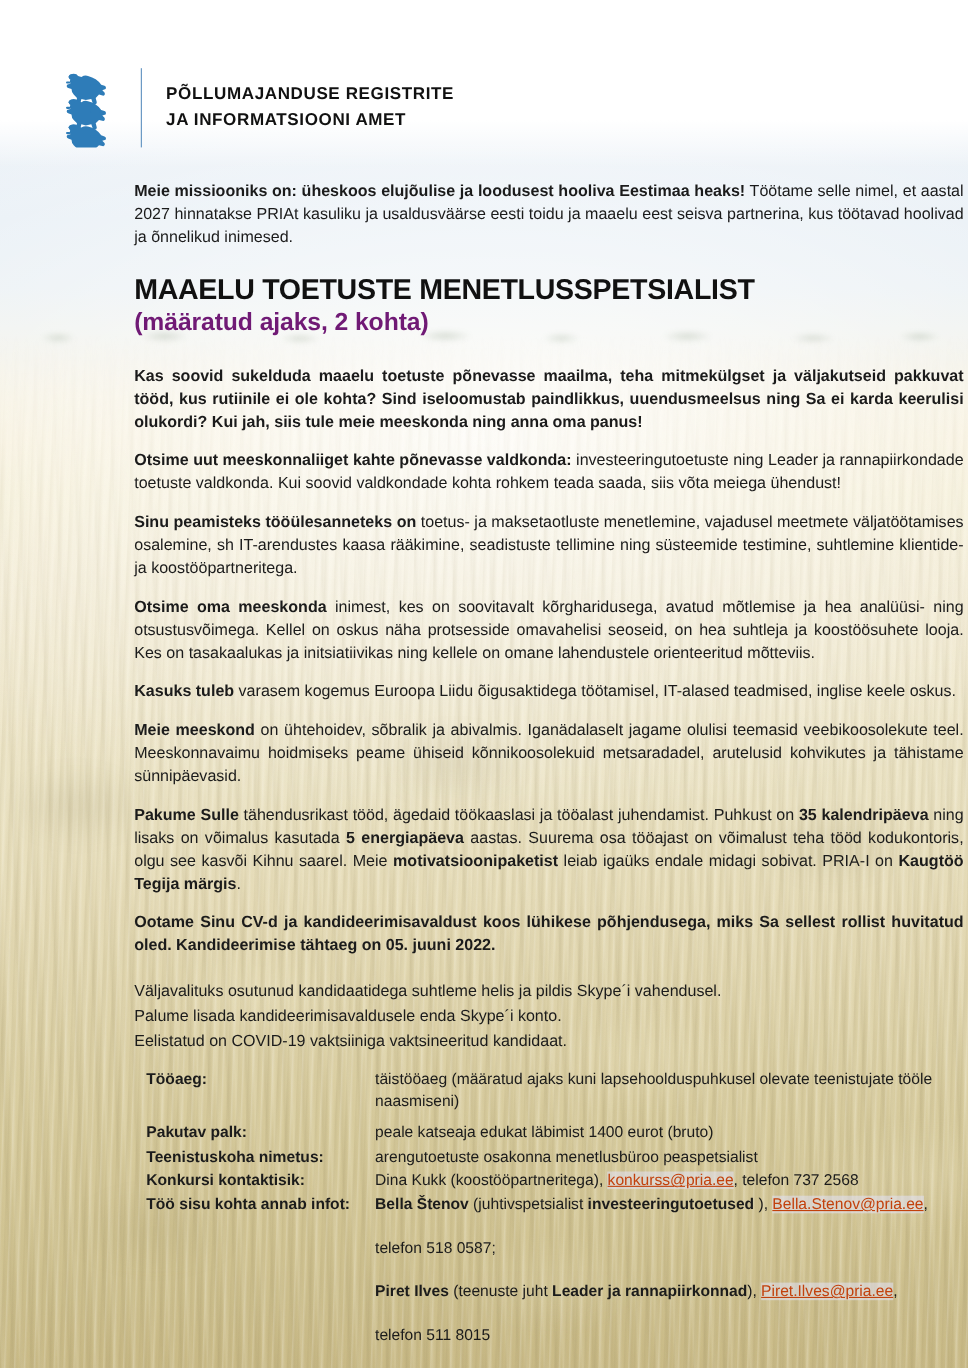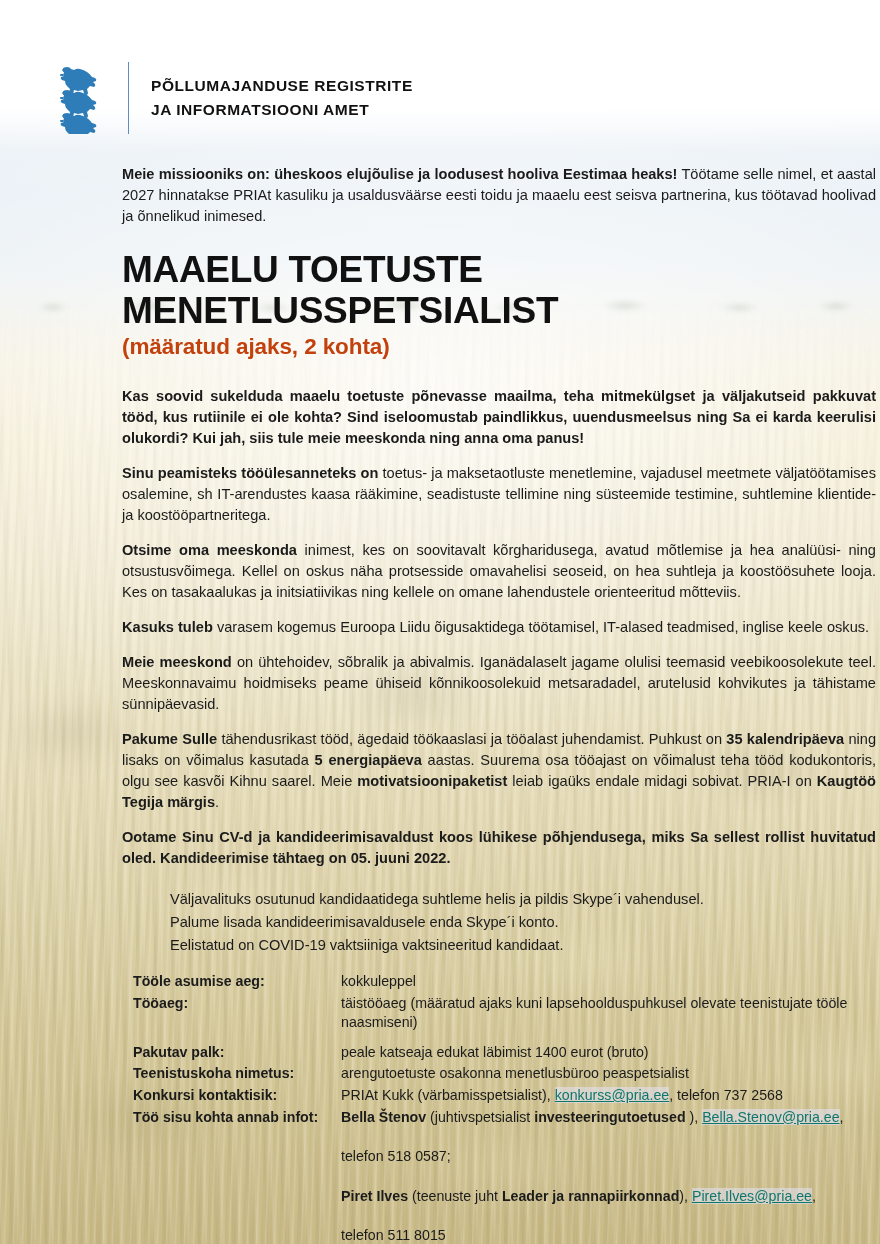--- a/index.html
+++ b/index.html
@@ -151,38 +151,38 @@
     margin: 0 0 14px 0;
     font-size: 14.6px;
     line-height: 1.44;
     text-align: justify;
     text-justify: inter-word;
   }
   b, .b { font-weight: bold; }
 
   h1.job-title {
     margin: 22px 0 0 0;
-    font-size: 37px;
+    font-size: 26px;
     font-weight: bold;
     letter-spacing: -0.3px;
     line-height: 1.12;
     color: #111;
   }
   h2.job-sub {
     margin: 2px 0 26px 0;
     font-size: 22.5px;
     font-weight: bold;
     letter-spacing: -0.1px;
     line-height: 1.15;
-    color: #c2410c;
+    color: #701a75;
   }
 
   .gap-before { margin-top: 18px; }
 
-  .closing-block { margin-top: 20px; margin-left: 48px; }
+  .closing-block { margin-top: 20px; }
   .closing-block p { margin: 0 0 2px 0; font-size: 14.6px; line-height: 1.44; }
   .closing-block p.reg { font-weight: normal; }
   .closing-block p.bold { font-weight: normal; }
 
   
   table.details {
     position: absolute;
     left: 133px; top: 972px;
     width: 742px;
     border-collapse: collapse;
@@ -194,21 +194,21 @@
   table.details td.lbl {
     width: 208px;
     font-weight: bold;
     white-space: nowrap;
     padding-right: 8px;
   }
   table.details td.val { width: 534px; }
   table.details tr.spacer td { height: 8px; padding: 0; }
 
   a.mail {
-    color: #0f766e;
+    color: #c2410c;
     text-decoration: underline;
     background: rgba(225,225,245,0.55);
   }
   .sub-line { display: block; margin-top: 20px; }
 </style>
 </head>
 <body>
 
 <div id="bg">
   <div id="bg-top-white"></div>
@@ -254,20 +254,21 @@
 
   <div class="content">
 
     <p class="para"><b>Meie missiooniks on: üheskoos elujõulise ja loodusest hooliva Eestimaa heaks!</b><span> Töötame selle nimel, et aastal 2027 hinnatakse PRIAt kasuliku ja usaldusväärse eesti toidu ja maaelu eest seisva partnerina, kus töötavad hoolivad ja õnnelikud inimesed.</span></p>
 
     <h1 class="job-title">MAAELU TOETUSTE MENETLUSSPETSIALIST</h1>
     <h2 class="job-sub">(määratud ajaks, 2 kohta)</h2>
 
     <p class="para"><b>Kas soovid sukelduda maaelu toetuste põnevasse maailma, teha mitmekülgset ja väljakutseid pakkuvat tööd, kus rutiinile ei ole kohta? Sind iseloomustab paindlikkus, uuendusmeelsus ning Sa ei karda keerulisi olukordi? Kui jah, siis tule meie meeskonda ning anna oma panus!</b></p>
 
+    <p class="para gap-before"><b>Otsime uut meeskonnaliiget kahte põnevasse valdkonda:</b><span> investeeringutoetuste ning Leader ja rannapiirkondade toetuste valdkonda. Kui soovid valdkondade kohta rohkem teada saada, siis võta meiega ühendust!</span></p>
 
     <p class="para gap-before"><b>Sinu peamisteks tööülesanneteks on</b><span> toetus- ja maksetaotluste menetlemine, vajadusel meetmete väljatöötamises osalemine, sh IT-arendustes kaasa rääkimine, seadistuste tellimine ning süsteemide testimine, suhtlemine klientide- ja koostööpartneritega.</span></p>
 
     <p class="para gap-before"><b>Otsime oma meeskonda</b><span> inimest, kes on soovitavalt kõrgharidusega, avatud mõtlemise ja hea analüüsi- ning otsustusvõimega. Kellel on oskus näha protsesside omavahelisi seoseid, on hea suhtleja ja koostöösuhete looja. Kes on tasakaalukas ja initsiatiivikas ning kellele on omane lahendustele orienteeritud mõtteviis.</span></p>
 
     <p class="para gap-before"><b>Kasuks tuleb</b><span> varasem kogemus Euroopa Liidu õigusaktidega töötamisel, IT-alased teadmised, inglise keele oskus.</span></p>
 
     <p class="para gap-before"><b>Meie meeskond</b><span> on ühtehoidev, sõbralik ja abivalmis. Iganädalaselt jagame olulisi teemasid veebikoosolekute teel. Meeskonnavaimu hoidmiseks peame ühiseid kõnnikoosolekuid metsaradadel, arutelusid kohvikutes ja tähistame sünnipäevasid.</span></p>
 
     <p class="para gap-before"><b>Pakume Sulle</b><span> tähendusrikast tööd, ägedaid töökaaslasi ja tööalast juhendamist. Puhkust on </span><b>35 kalendripäeva</b><span> ning lisaks on võimalus kasutada </span><b>5 energiapäeva</b><span> aastas. Suurema osa tööajast on võimalust teha tööd kodukontoris, olgu see kasvõi Kihnu saarel. Meie </span><b>motivatsioonipaketist</b><span>  leiab igaüks endale midagi sobivat. PRIA-I on </span><b>Kaugtöö Tegija märgis</b><span>.</span></p>
@@ -277,42 +278,38 @@
     <div class="closing-block">
       <p class="reg">Väljavalituks osutunud kandidaatidega suhtleme helis ja pildis Skype´i vahendusel.</p>
       <p class="bold">Palume lisada kandideerimisavaldusele enda Skype´i konto.</p>
       <p class="bold">Eelistatud on COVID-19 vaktsiiniga vaktsineeritud kandidaat.</p>
     </div>
   </div>
 
   <table class="details">
     <tbody>
       <tr>
-        <td class="lbl">Tööle asumise aeg:</td>
-        <td class="val">kokkuleppel</td>
-      </tr>
-      <tr>
         <td class="lbl">Tööaeg:</td>
         <td class="val">täistööaeg (määratud ajaks kuni lapsehoolduspuhkusel olevate teenistujate tööle naasmiseni)</td>
       </tr>
       <tr class="spacer">
           <td></td>
           <td></td>
         </tr>
       <tr>
         <td class="lbl">Pakutav palk:</td>
         <td class="val">peale katseaja edukat läbimist 1400 eurot (bruto)</td>
       </tr>
       <tr>
         <td class="lbl">Teenistuskoha nimetus:</td>
         <td class="val">arengutoetuste osakonna menetlusbüroo peaspetsialist</td>
       </tr>
       <tr>
         <td class="lbl">Konkursi kontaktisik:</td>
-        <td class="val"><span>PRIAt Kukk (värbamisspetsialist), </span><a class="mail" href="#">konkurss@pria.ee</a><span>, telefon 737 2568</span></td>
+        <td class="val"><span>Dina Kukk (koostööpartneritega), </span><a class="mail" href="#">konkurss@pria.ee</a><span>, telefon 737 2568</span></td>
       </tr>
       <tr>
         <td class="lbl">Töö sisu kohta annab infot:</td>
         <td class="val">
           <b>Bella Štenov</b><span> (juhtivspetsialist </span><b>investeeringutoetused</b><span> ), </span><a class="mail" href="#">Bella.Stenov@pria.ee</a><span>,</span>
           <span class="sub-line">telefon 518 0587;</span>
           <span class="sub-line"><b>Piret Ilves</b><span> (teenuste juht </span><b>Leader ja rannapiirkonnad</b><span>), </span><a class="mail" href="#">Piret.Ilves@pria.ee</a><span>,</span></span>
           <span class="sub-line">telefon 511 8015</span>
         </td>
       </tr>

